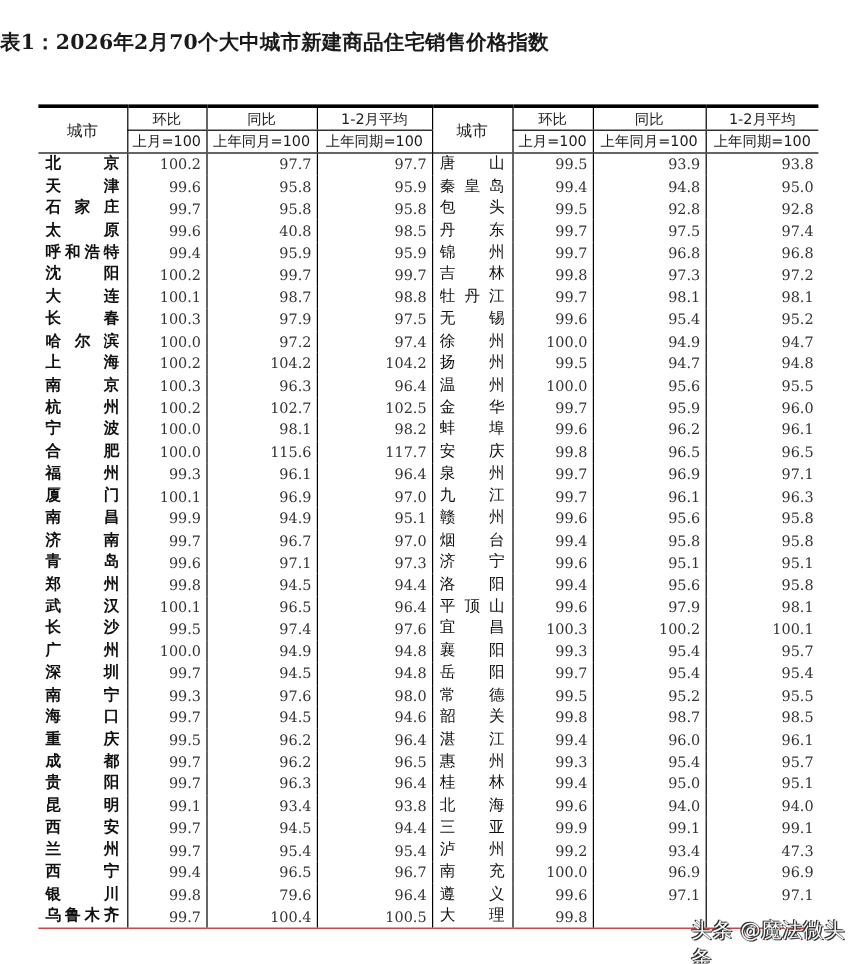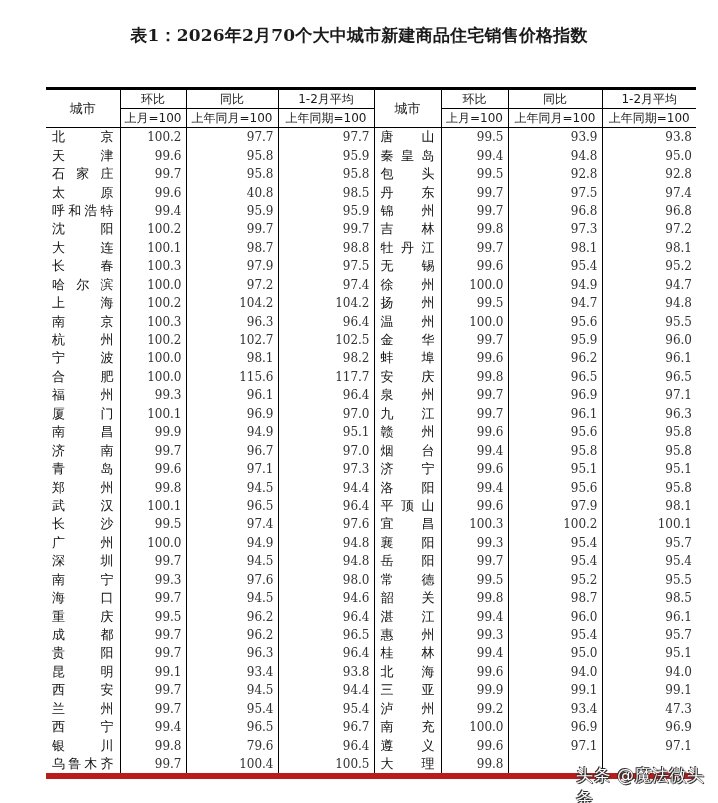--- a/index.html
+++ b/index.html
@@ -1,34 +1,34 @@
 <!DOCTYPE html>
 <html><head>
 <meta charset="utf-8">
 <style>
   html, body { margin:0; padding:0; background:#ffffff; }
   body { width:718px; height:803px; position:relative; overflow:hidden; font-family:"DejaVu Serif","Liberation Serif",serif; color:#1a1a1a; }
-  .title { position:absolute; top:24px; left:0; width:718px; text-align:center; font-size:17px; font-weight:bold; letter-spacing:0.2px; }
-  table.grid { position:absolute; top:87px; left:46px; border-collapse:collapse; table-layout:fixed; width:650px; font-size:12px; }
+  .title { position:absolute; top:24px; left:0; width:718px; font-size:17px; font-weight:bold; letter-spacing:0.2px; }
+  table.grid { position:absolute; top:87px; left:32px; border-collapse:collapse; table-layout:fixed; width:650px; font-size:12px; }
   table.grid col.c-city { width:74px; }
   table.grid col.c-hb { width:66px; }
   table.grid col.c-tb { width:92px; }
   table.grid col.c-avg { width:96px; }
   table.grid col.c-city2 { width:67px; }
   table.grid col.c-hb2 { width:67px; }
   table.grid col.c-tb2 { width:94px; }
   table.grid col.c-avg2 { width:94px; }
   table.grid thead tr:first-child th { border-top:3px solid #000; }
   table.grid th { font-weight:normal; font-family:"DejaVu Sans","Liberation Sans",sans-serif; font-size:12px; height:18px; padding:0; text-align:center; border-left:1px solid #000; border-bottom:1px solid #000; }
   table.grid th.first { border-left:none; }
   table.grid th.city-h { font-size:13px; }
   table.grid td { height:18.45px; padding:0 4px 0 4px; line-height:18px; border-left:1px solid #000; text-align:right; color:#333; white-space:nowrap; }
   table.grid td.city { text-align:justify; text-align-last:justify; font-family:"DejaVu Sans","Liberation Sans",sans-serif; font-size:13px; color:#111; padding:0 6px 0 6px; }
-  table.grid td.city.first { border-left:none; }
-  table.grid tbody tr:last-child td { border-bottom:6px solid #b91c1c; }
+  table.grid td.city.first { border-left:none;font-weight:bold; }
+  table.grid tbody tr:last-child td { border-bottom:1px solid #b91c1c; }
   .wm { position:absolute; left:576px; top:764px; font-family:"DejaVu Sans","Liberation Sans",sans-serif; font-size:17px; color:#ffffff; text-shadow:0 0 1px #222,0 0 1px #222,1px 1px 0 #333,-1px -1px 0 #333; letter-spacing:0.5px; }
 </style>
 </head>
 <body>
 
 <div class="title">表1：2026年2月70个大中城市新建商品住宅销售价格指数</div>
 
 <table class="grid">
   <colgroup>
     <col class="c-city">

